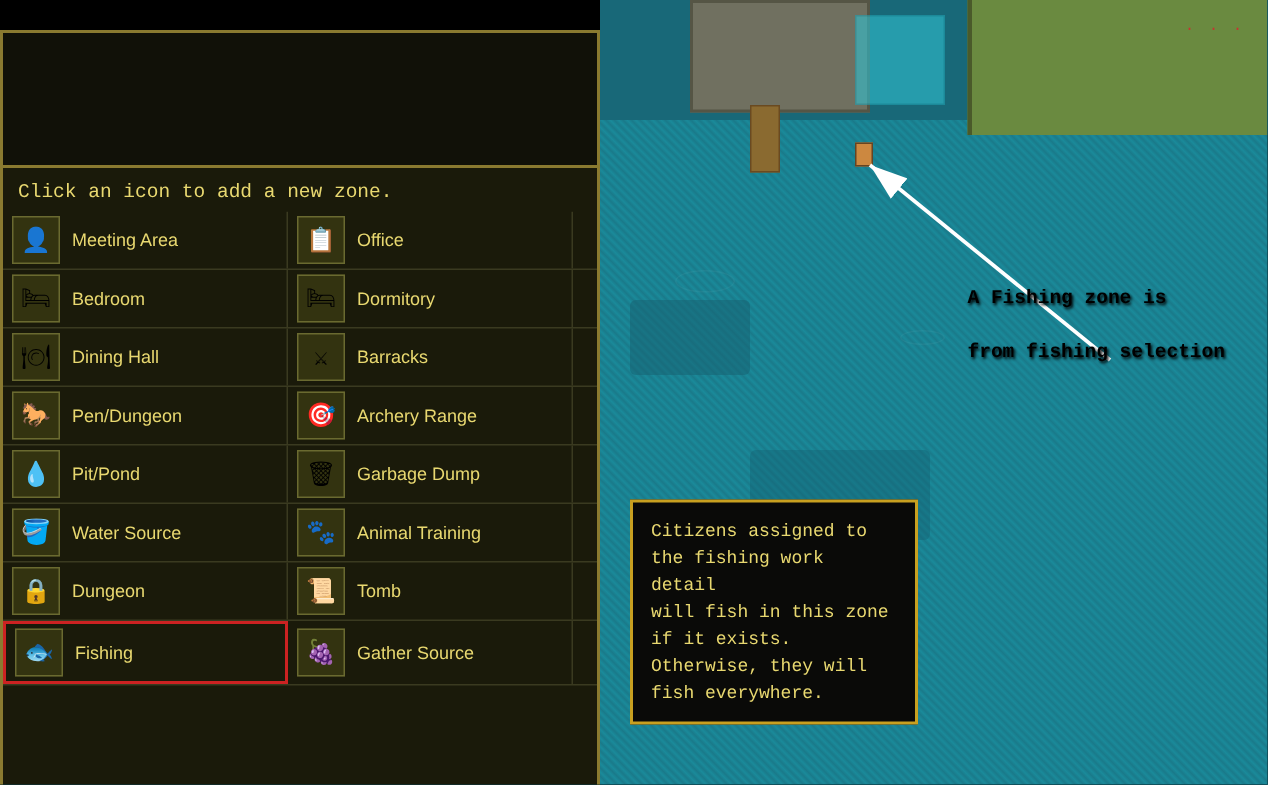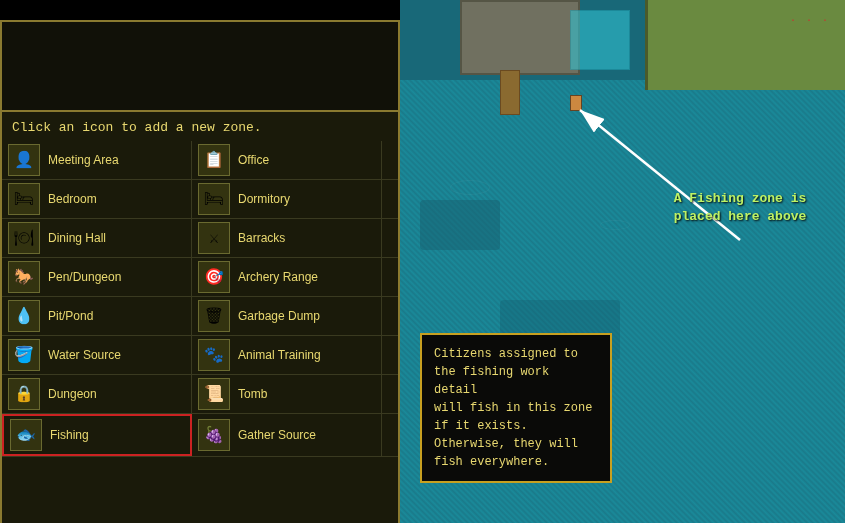--- a/index.html
+++ b/index.html
@@ -120,27 +120,26 @@
       font-family: 'Courier New', Courier, monospace;
       line-height: 1.5;
     }
 
     
     .annotation-text {
       position: absolute;
       top: 190px;
       right: 10px;
       width: 190px;
-      color: #bef264;
+      color: #000000;
       font-size: 13px;
       font-weight: bold;
       font-family: 'Courier New', Courier, monospace;
       line-height: 1.4;
       text-shadow: 1px 1px 2px #000;
-      text-align: center;
     }
 
     
     .arrow-svg {
       position: absolute;
       top: 80px;
       left: 50px;
       width: 350px;
       height: 220px;
       pointer-events: none;
@@ -366,20 +365,21 @@
     <defs>
       <marker id="arrowhead" markerWidth="10" markerHeight="7" refX="10" refY="3.5" orient="auto">
         <polygon points="0 0, 10 3.5, 0 7" fill="white"></polygon>
       </marker>
     </defs>
     <line x1="290" y1="160" x2="130" y2="30" stroke="white" stroke-width="2.5" marker-end="url(#arrowhead)"></line>
   </svg>
 
   <div class="annotation-text">
     <span>A Fishing zone is</span><br>
-    <span>placed here above</span><br>
+    <br>
+    <span>from fishing selection</span>
   </div>
 
   <div class="tooltip-box">
     <span>Citizens assigned to<br>the fishing work detail<br>will fish in this zone<br>if it exists.<br>Otherwise, they will<br>fish everywhere.</span>
   </div>
 
 </div>
 
 </body></html>

